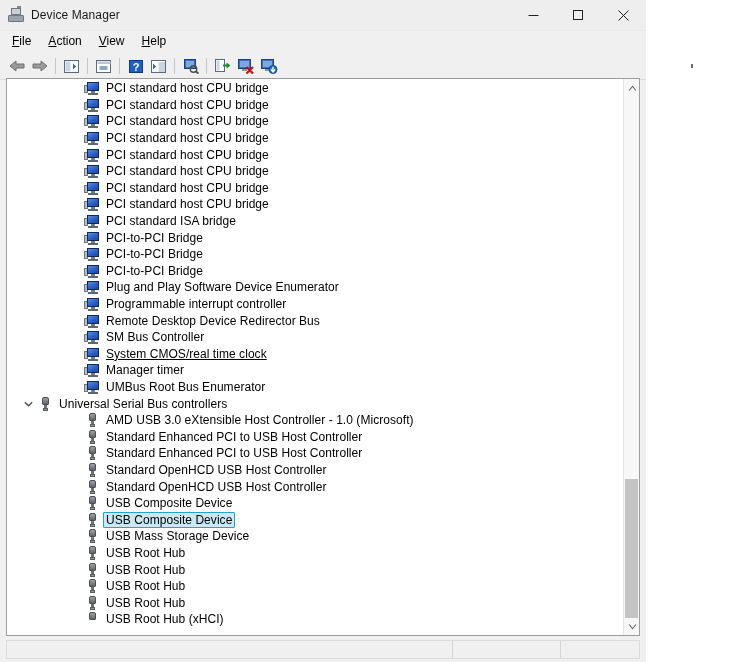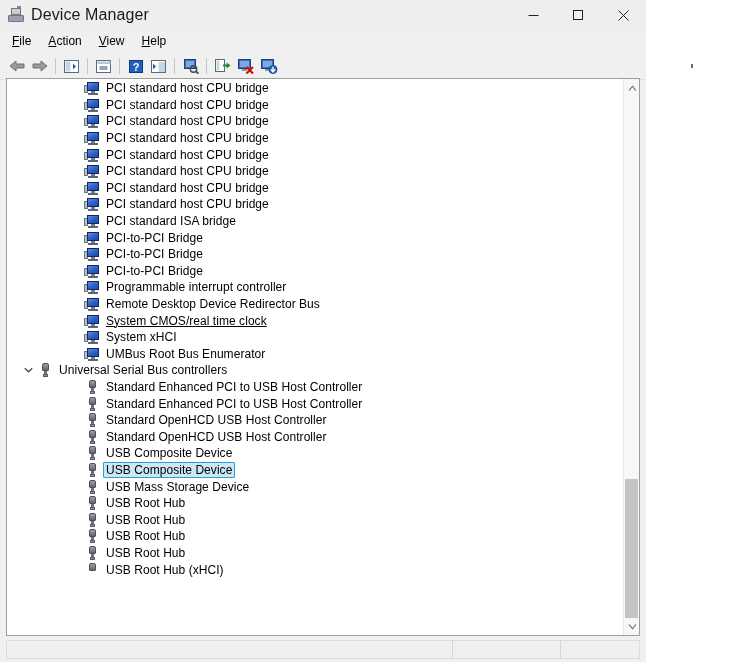--- a/index.html
+++ b/index.html
@@ -50,21 +50,21 @@
     background: #c8ced4;
     border: 1px solid #6f7781;
     box-sizing: border-box;
   }
   .ti-tab {
     position: absolute; left: 9px; top: -1px;
     width: 4px; height: 4px;
     background: #7f8790;
   }
   .title-text {
-    font-size: 16px;
+    font-size: 12px;
     color: #1a1a1a;
     letter-spacing: .1px;
   }
   .win-buttons {
     position: absolute;
     right: 0; top: 0;
     display: flex;
     height: 30px;
   }
   .win-btn {
@@ -524,54 +524,76 @@
           </div>
         </div>
         <div class="row">
           <div class="indent-2" style="display: flex; align-items: center;">
             <div class="ico">
               <div class="ico-mon-plug"></div>
               <div class="ico-mon-screen"></div>
               <div class="ico-mon-stand"></div>
               <div class="ico-mon-base"></div>
             </div>
+            <span class="row-label">Plug and Play Software Device Enumerator</span>
+          </div>
+        </div>
+        <div class="row">
+          <div class="indent-2" style="display: flex; align-items: center;">
+            <div class="ico">
+              <div class="ico-mon-plug"></div>
+              <div class="ico-mon-screen"></div>
+              <div class="ico-mon-stand"></div>
+              <div class="ico-mon-base"></div>
+            </div>
             <span class="row-label">Programmable interrupt controller</span>
           </div>
         </div>
         <div class="row">
           <div class="indent-2" style="display: flex; align-items: center;">
             <div class="ico">
               <div class="ico-mon-plug"></div>
               <div class="ico-mon-screen"></div>
               <div class="ico-mon-stand"></div>
               <div class="ico-mon-base"></div>
             </div>
             <span class="row-label">Remote Desktop Device Redirector Bus</span>
           </div>
         </div>
         <div class="row">
+          <div class="indent-2" style="display: flex; align-items: center;">
+            <div class="ico">
+              <div class="ico-mon-plug"></div>
+              <div class="ico-mon-screen"></div>
+              <div class="ico-mon-stand"></div>
+              <div class="ico-mon-base"></div>
+            </div>
+            <span class="row-label">SM Bus Controller</span>
+          </div>
+        </div>
+        <div class="row">
           <div class="indent-2" style="display: flex; align-items: center; text-decoration: underline;">
             <div class="ico">
               <div class="ico-mon-plug"></div>
               <div class="ico-mon-screen"></div>
               <div class="ico-mon-stand"></div>
               <div class="ico-mon-base"></div>
             </div>
             <span class="row-label">System CMOS/real time clock</span>
           </div>
         </div>
         <div class="row">
           <div class="indent-2" style="display: flex; align-items: center;">
             <div class="ico">
               <div class="ico-mon-plug"></div>
               <div class="ico-mon-screen"></div>
               <div class="ico-mon-stand"></div>
               <div class="ico-mon-base"></div>
             </div>
-            <span class="row-label">System xHCI</span>
+            <span class="row-label">Manager timer</span>
           </div>
         </div>
         <div class="row">
           <div class="indent-2" style="display: flex; align-items: center;">
             <div class="ico">
               <div class="ico-mon-plug"></div>
               <div class="ico-mon-screen"></div>
               <div class="ico-mon-stand"></div>
               <div class="ico-mon-base"></div>
             </div>
@@ -584,20 +606,30 @@
               <path d="M0.8 1.2 L4.5 4.8 L8.2 1.2" fill="none" stroke="#4a4a4a" stroke-width="1.3"></path>
             </svg>
           </div>
           <div class="indent-1" style="display: flex; align-items: flex-start;">
             <div class="ico">
               <div class="ico-usb-head"></div>
               <div class="ico-usb-neck"></div>
               <div class="ico-usb-tip"></div>
             </div>
             <span class="row-label">Universal Serial Bus controllers</span>
+          </div>
+        </div>
+        <div class="row">
+          <div class="indent-2" style="display: flex; align-items: center;">
+            <div class="ico">
+              <div class="ico-usb-head"></div>
+              <div class="ico-usb-neck"></div>
+              <div class="ico-usb-tip"></div>
+            </div>
+            <span class="row-label">AMD USB 3.0 eXtensible Host Controller - 1.0 (Microsoft)</span>
           </div>
         </div>
         <div class="row">
           <div class="indent-2" style="display: flex; align-items: center;">
             <div class="ico">
               <div class="ico-usb-head"></div>
               <div class="ico-usb-neck"></div>
               <div class="ico-usb-tip"></div>
             </div>
             <span class="row-label">Standard Enhanced PCI to USB Host Controller</span>

